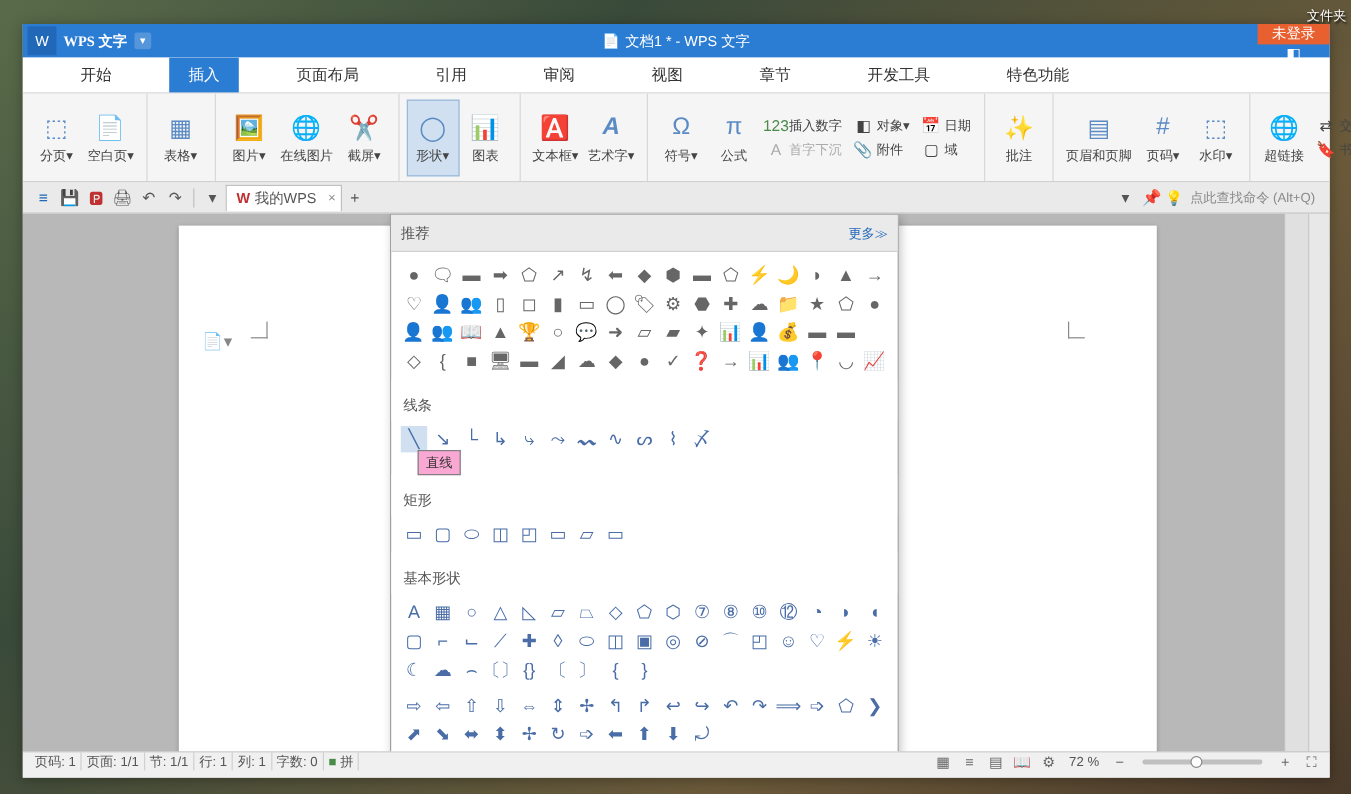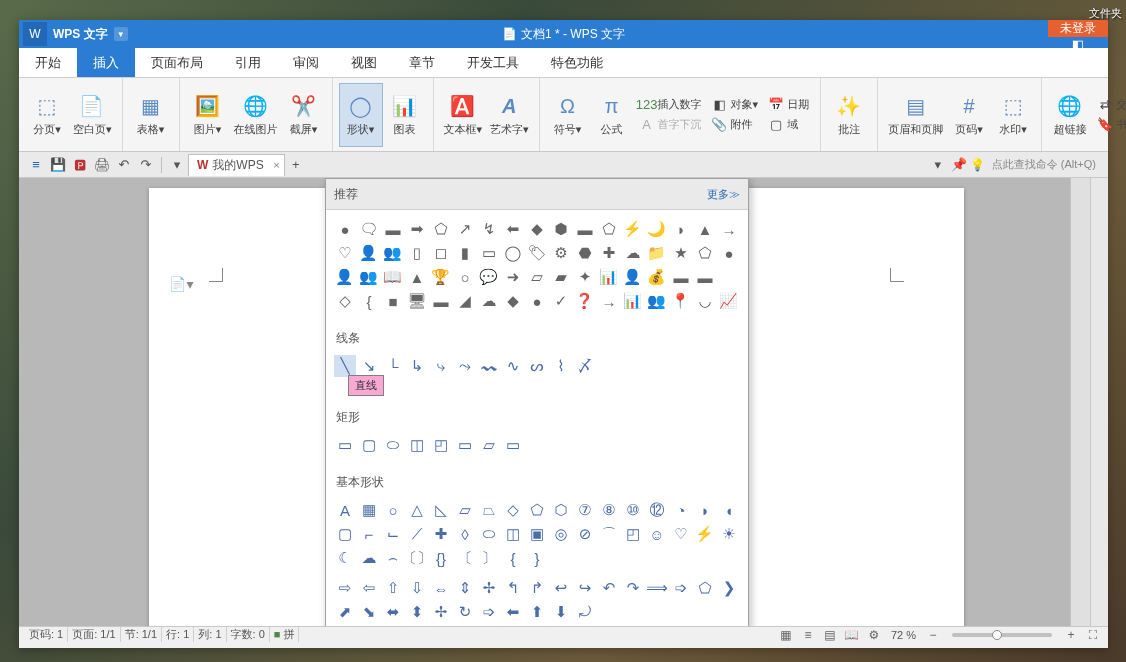--- a/index.html
+++ b/index.html
@@ -2,28 +2,28 @@
 <html><head>
 <meta charset="utf-8">
 <style>
 * { margin: 0; padding: 0; box-sizing: border-box; font-family: "Microsoft YaHei", sans-serif; }
 body { background: #3a4a3a; width: 1126px; height: 662px; overflow: hidden; position: relative; }
 .desktop-bg { position: absolute; inset: 0; background: linear-gradient(135deg, #5a6b4a 0%, #3a4a3a 30%, #6b5a3a 70%, #4a3a2a 100%); }
 .desktop-label { position: absolute; color: #fff; font-size: 11px; text-shadow: 1px 1px 2px #000; }
 .app-window { position: absolute; left: 19px; top: 20px; width: 1089px; height: 628px; background: #fff; box-shadow: 0 2px 10px rgba(0,0,0,0.3); display: flex; flex-direction: column; }
 .titlebar { height: 28px; background: linear-gradient(#2b7cd3, #2b7cd3); display: flex; align-items: center; color: #fff; font-size: 12px; }
 .app-logo { width: 24px; height: 24px; margin-left: 4px; display:flex; align-items:center; justify-content:center; background:#2268b8; }
-.app-name { padding: 0 6px; font-weight: bold; }
+.app-name { padding: 0 6px; font-weight: bold; font-family: Liberation Serif, serif; }
 .title-dropdown { width: 14px; height: 14px; background: rgba(255,255,255,0.2); border-radius: 2px; font-size:9px; display:flex; align-items:center; justify-content:center; }
 .doc-title { margin: 0 auto; position: absolute; left: 50%; transform: translateX(-50%); }
 .titlebar-right { margin-left: auto; display: flex; align-items: center; height: 100%; flex-direction: column; }
 .login-btn { background: #e86030; height: 100%; padding: 0 12px; display: flex; align-items: center; font-size: 12px; }
 .title-icon { width: 28px; height: 100%; display: flex; align-items: center; justify-content: center; font-size: 13px; cursor: pointer; }
 .menubar { height: 30px; background: #fff; border-bottom: 1px solid #d0d0d0; display: flex; align-items: stretch; font-size: 13px; }
-.menu-tab { padding: 0 16px; display: flex; align-items: center; cursor: pointer; color: #333; }
+.menu-tab { padding: 0 16px; display: flex; align-items: center; cursor: pointer; color: #333; margin-left: 32px; }
 .menu-tab.active { background: #2b7cd3; color: #fff; }
 .ribbon { height: 74px; background: #f5f5f5; border-bottom: 1px solid #c8c8c8; display: flex; align-items: stretch; font-size: 11px; color: #444; }
 .ribbon-group { display: flex; flex-direction: row; align-items: center; padding: 2px 6px; border-right: 1px solid #d8d8d8; }
 .ribbon-btn { display: flex; flex-direction: column; align-items: center; justify-content: center; padding: 2px 4px; cursor: pointer; min-width: 44px; height: 64px; }
 .ribbon-btn.active { background: #d0e0f0; border:1px solid #9ab8d8; }
 .ribbon-icon { width: 28px; height: 28px; display: flex; align-items: center; justify-content: center; font-size: 20px; margin-bottom: 2px; }
 .ribbon-label { font-size: 11px; white-space: nowrap; }
 .ribbon-small-col { display:flex; flex-direction:column; justify-content:center; gap:2px; padding:0 2px; }
 .ribbon-small { display:flex; align-items:center; font-size:11px; padding:1px 3px; cursor:pointer; white-space:nowrap; }
 .si { width:16px; height:16px; margin-right:3px; display:inline-flex; align-items:center; justify-content:center; font-size:13px; }

